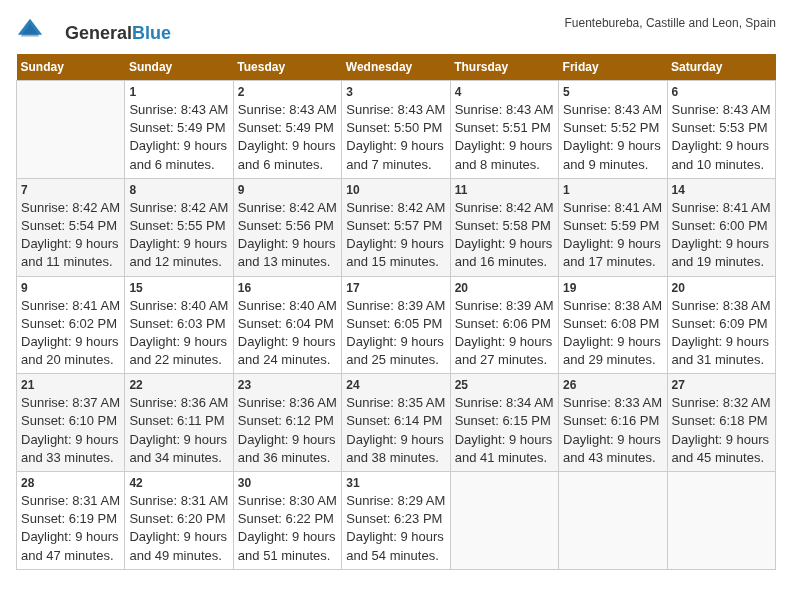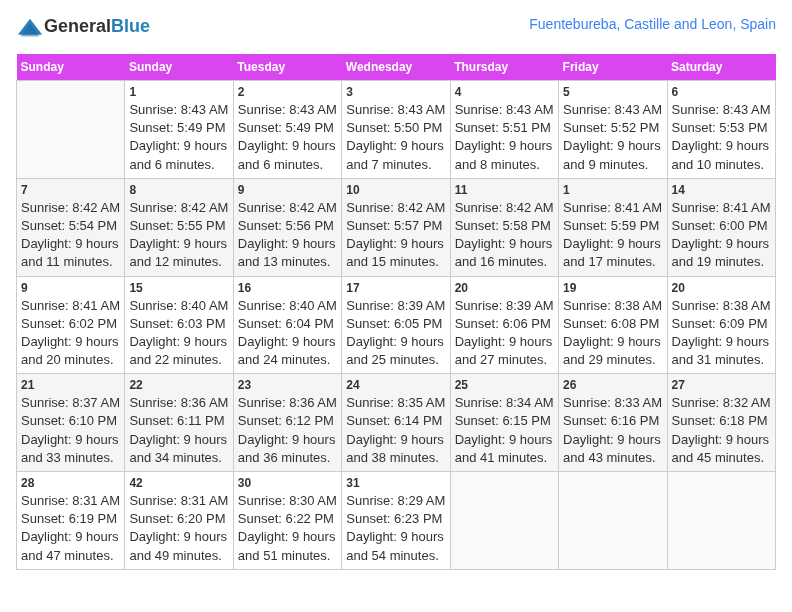--- a/index.html
+++ b/index.html
@@ -11,22 +11,22 @@
       padding: 16px;
     }
     .header {
       display: flex;
       justify-content: space-between;
       align-items: flex-start;
       margin-bottom: 10px;
     }
     .logo {
       display: flex;
-      align-items: flex-start;
-      gap: 0;
+      align-items: flex-end;
+      gap: 21px;
     }
     .logo-text-general {
       font-size: 18px;
       font-weight: bold;
       color: #333;
     }
     .logo-text-blue {
       font-size: 18px;
       font-weight: bold;
       color: #2980b9;
@@ -37,30 +37,30 @@
     }
     .title-block {
       text-align: right;
     }
     .month-title {
       font-size: 32px;
       font-weight: normal;
       color: #333;
     }
     .location {
-      font-size: 14px;
-      color: #3b82f6;
+      font-size: 12px;
+      color: #404040;
     }
     table {
       width: 100%;
       border-collapse: collapse;
       font-size: 11px;
     }
     thead tr th {
-      background-color: #d946ef;
+      background-color: #a16207;
       color: #fff;
       padding: 6px 4px;
       text-align: left;
       font-size: 12px;
       font-weight: bold;
     }
     tbody tr td {
       border: 1px solid #ccc;
       vertical-align: top;
       padding: 4px;

